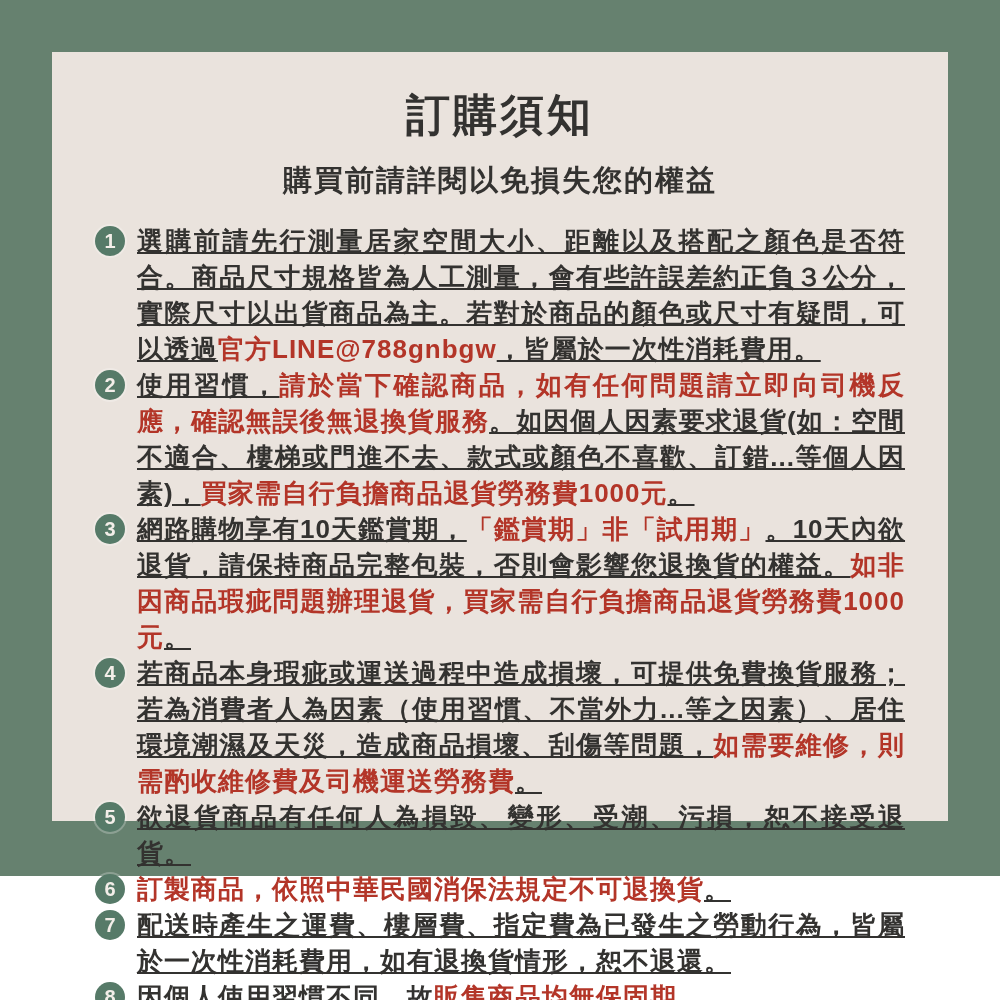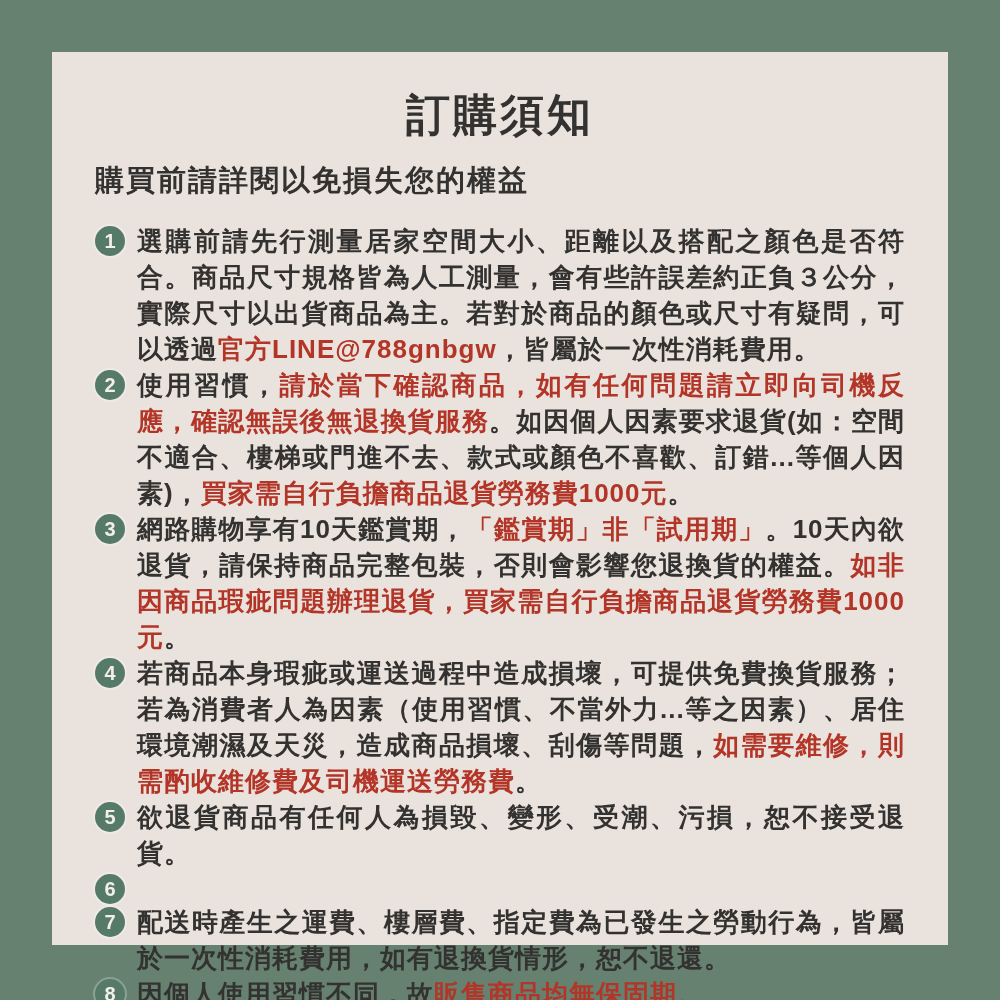--- a/index.html
+++ b/index.html
@@ -10,42 +10,42 @@
     --red:#B33528;
   }
   html,body{
     margin:0;padding:0;
     width:1000px;height:1000px;
     overflow:hidden;
     font-family:"Liberation Sans","DejaVu Sans",sans-serif;
   }
   .frame{
     position:relative;
-    width:1000px;height:1000px;
+    width:1000px;height:876px;
     background:var(--frame-green);
   }
   .panel{
     position:absolute;
     left:52px;top:52px;right:52px;bottom:55px;
     background:var(--panel-cream);
   }
   .content{
     padding:30px 43px 0 43px;
     color:var(--ink);
   }
   .title{
     text-align:center;
     font-size:44px;
     font-weight:700;
     letter-spacing:3px;
     margin:4px 0 0 0;
     color:var(--ink);
   }
   .subtitle{
-    text-align:left;
+    text-align:center;
     font-size:29px;
     font-weight:700;
     letter-spacing:2px;
     margin:16px 0 0 0;
     color:var(--ink);
   }
   .notice-list{
     margin-top:22px;
   }
   .item{
@@ -71,21 +71,21 @@
   .item-text{
     margin:0;
     font-size:26px;
     font-weight:700;
     letter-spacing:1px;
     line-height:36px;
     text-align:justify;
     color:var(--ink);
   }
   .item-text .red{color:var(--red);}
-  .item-text .ink{color:var(--ink);}
+  .item-text .ink{color:var(--ink);text-decoration:underline;}
 </style>
 </head>
 <body>
 
 <div class="frame">
   <div class="panel">
     <div class="content">
       <h1 class="title">訂購須知</h1>
       <h2 class="subtitle">購買前請詳閱以免損失您的權益</h2>
       <div class="notice-list">
@@ -104,20 +104,21 @@
           <div class="item">
             <span class="badge">4</span>
             <p class="item-text"><span class="ink">若商品本身瑕疵或運送過程中造成損壞，可提供免費換貨服務；若為消費者人為因素（使用習慣、不當外力...等之因素）、居住環境潮濕及天災，造成商品損壞、刮傷等問題，</span><span class="red">如需要維修，則需酌收維修費及司機運送勞務費</span><span class="ink">。</span></p>
           </div>
           <div class="item">
             <span class="badge">5</span>
             <p class="item-text"><span class="ink">欲退貨商品有任何人為損毀、變形、受潮、污損，恕不接受退貨。</span></p>
           </div>
           <div class="item">
             <span class="badge">6</span>
+            <p class="item-text"><span class="red">訂製商品，依照中華民國消保法規定不可退換貨</span><span class="ink">。</span></p>
           </div>
           <div class="item">
             <span class="badge">7</span>
             <p class="item-text"><span class="ink">配送時產生之運費、樓層費、指定費為已發生之勞動行為，皆屬於一次性消耗費用，如有退換貨情形，恕不退還。</span></p>
           </div>
           <div class="item">
             <span class="badge">8</span>
             <p class="item-text"><span class="ink">因個人使用習慣不同，故</span><span class="red">販售商品均無保固期</span><span class="ink">。</span></p>
           </div>
         </div>

